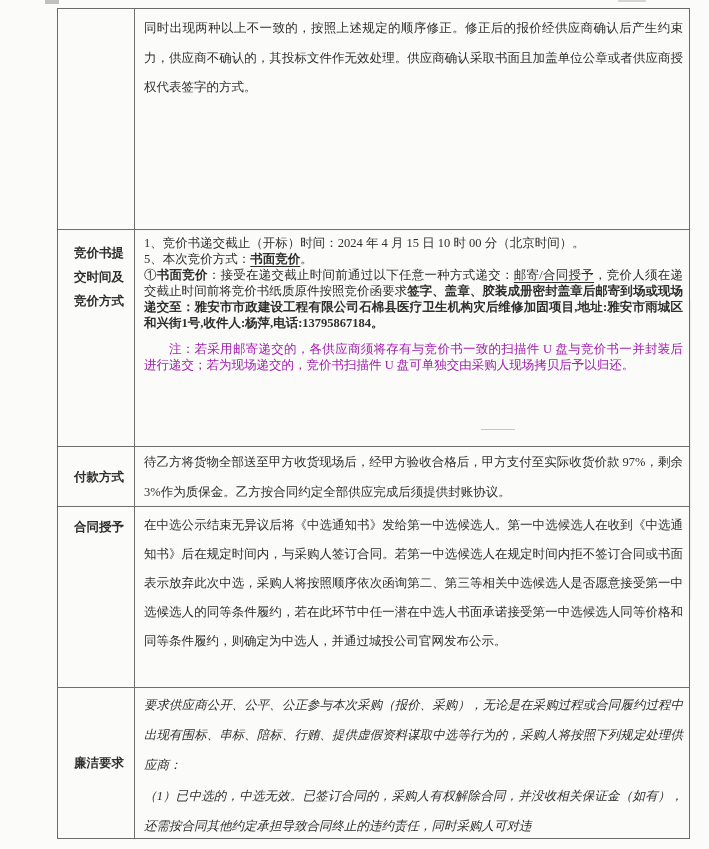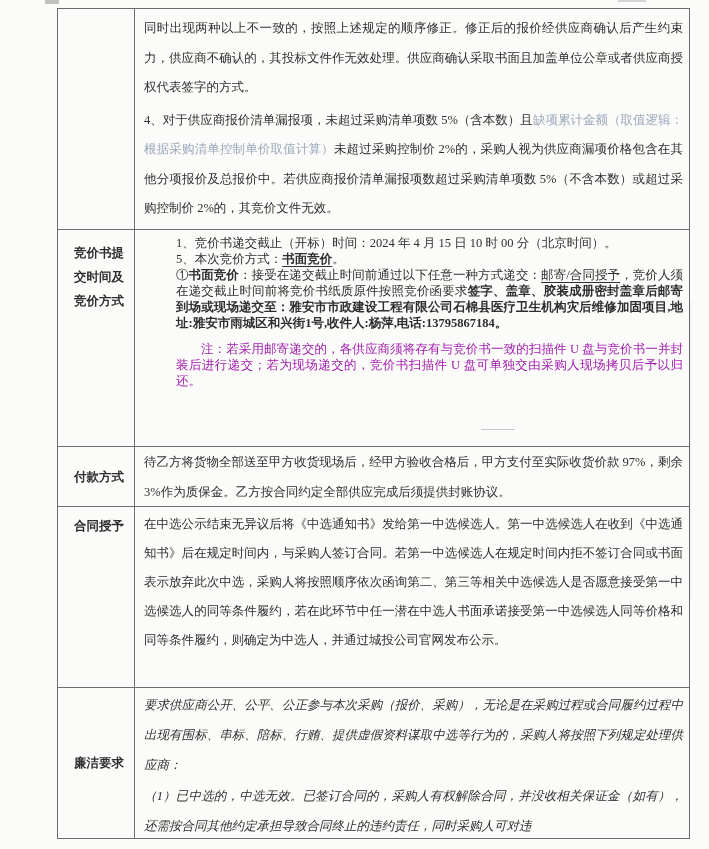--- a/index.html
+++ b/index.html
@@ -10,23 +10,23 @@
     color:#2e2e2e;
   }
   .scan-table{
     position:absolute;left:57px;top:8px;width:633px;
     border:1px solid #6b6b6b;box-sizing:border-box;
     background:transparent;
   }
   .row{display:flex;box-sizing:border-box;border-bottom:1px solid #6f6f6f;}
   .row:last-child{border-bottom:none;}
   .r1{height:221px;}
-  .r2{height:217px;gap:32px;}
+  .r2{height:217px;}
   .r3{height:60px;}
-  .r4{height:181px;font-family:Liberation Mono, monospace;}
+  .r4{height:181px;}
   .r5{height:150px;}
   .hcell{
     width:77px;flex:0 0 77px;box-sizing:border-box;
     border-right:1px solid #6f6f6f;
     font-weight:bold;font-size:12.5px;line-height:24px;
     padding:0 1px 0 16px;
     display:flex;
   }
   .hcell .hlabel{display:block;width:64px;}
   .h-top{align-items:flex-start;padding-top:11px;}
@@ -68,21 +68,20 @@
 
 <table class="scan-table" cellspacing="0" cellpadding="0" style="display:block;">
   <tbody style="display:block;">
 
     <tr class="row r1" style="display:flex;">
       <td class="hcell h-top" style="display:flex;">
         <span class="hlabel"></span>
       </td>
       <td class="ccell" style="display:block;">
           <p><span>同时出现两种以上不一致的，按照上述规定的顺序修正。修正后的报价经供应商确认后产生约束力，供应商不确认的，其投标文件作无效处理。供应商确认采取书面且加盖单位公章或者供应商授权代表签字的方式。</span></p>
-          <p class="gap"><span>4、对于供应商报价清单漏报项，未超过采购清单项数 5%（含本数）且</span><span class="light">缺项累计金额（取值逻辑：根据采购清单控制单价取值计算）</span><span>未超过采购控制价 2%的，采购人视为供应商漏项价格包含在其他分项报价及总报价中。若供应商报价清单漏报项数超过采购清单项数 5%（不含本数）或超过采购控制价 2%的，其竞价文件无效。</span></p>
         </td>
     </tr>
 
     <tr class="row r2" style="display:flex;">
       <td class="hcell h-top" style="display:flex;">
         <span class="hlabel">竞价书提交时间及竞价方式</span>
       </td>
       <td class="ccell" style="display:block;">
           <p><span>1、竞价书递交截止（开标）时间：2024 年 4 月 15 日 10 时 00 分（北京时间）。</span></p>
           <p><span>5、本次竞价方式：</span><span class="bu">书面竞价</span><span>。</span></p>

